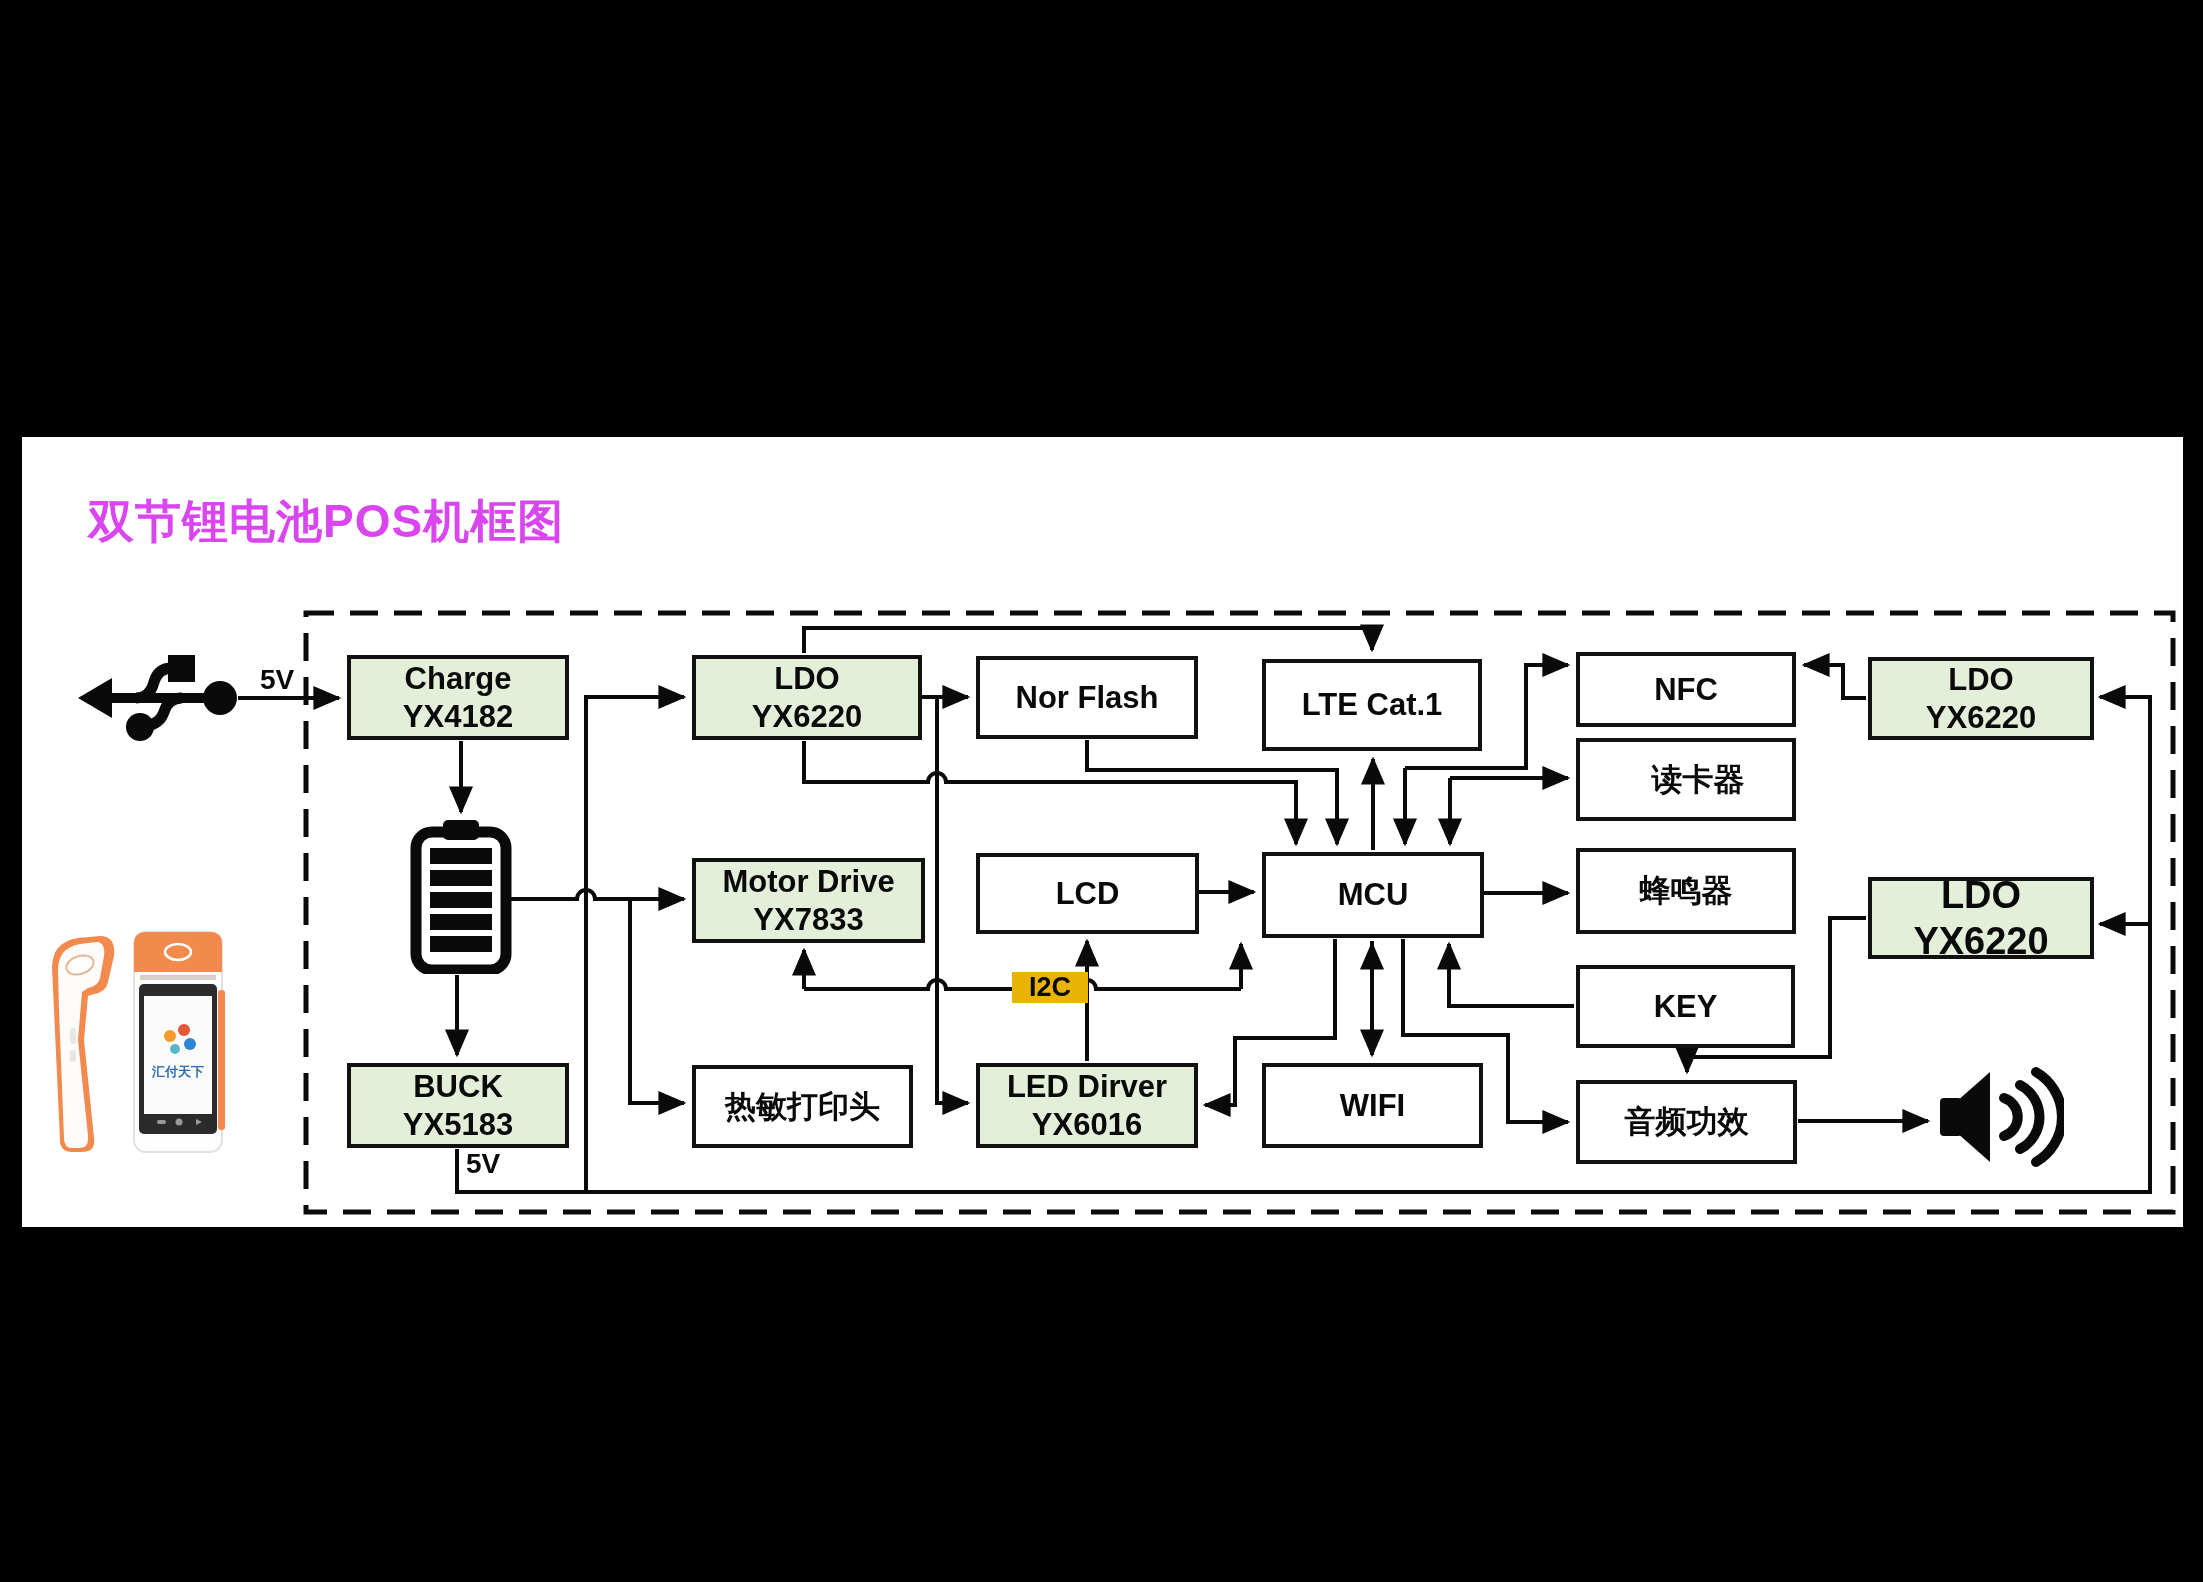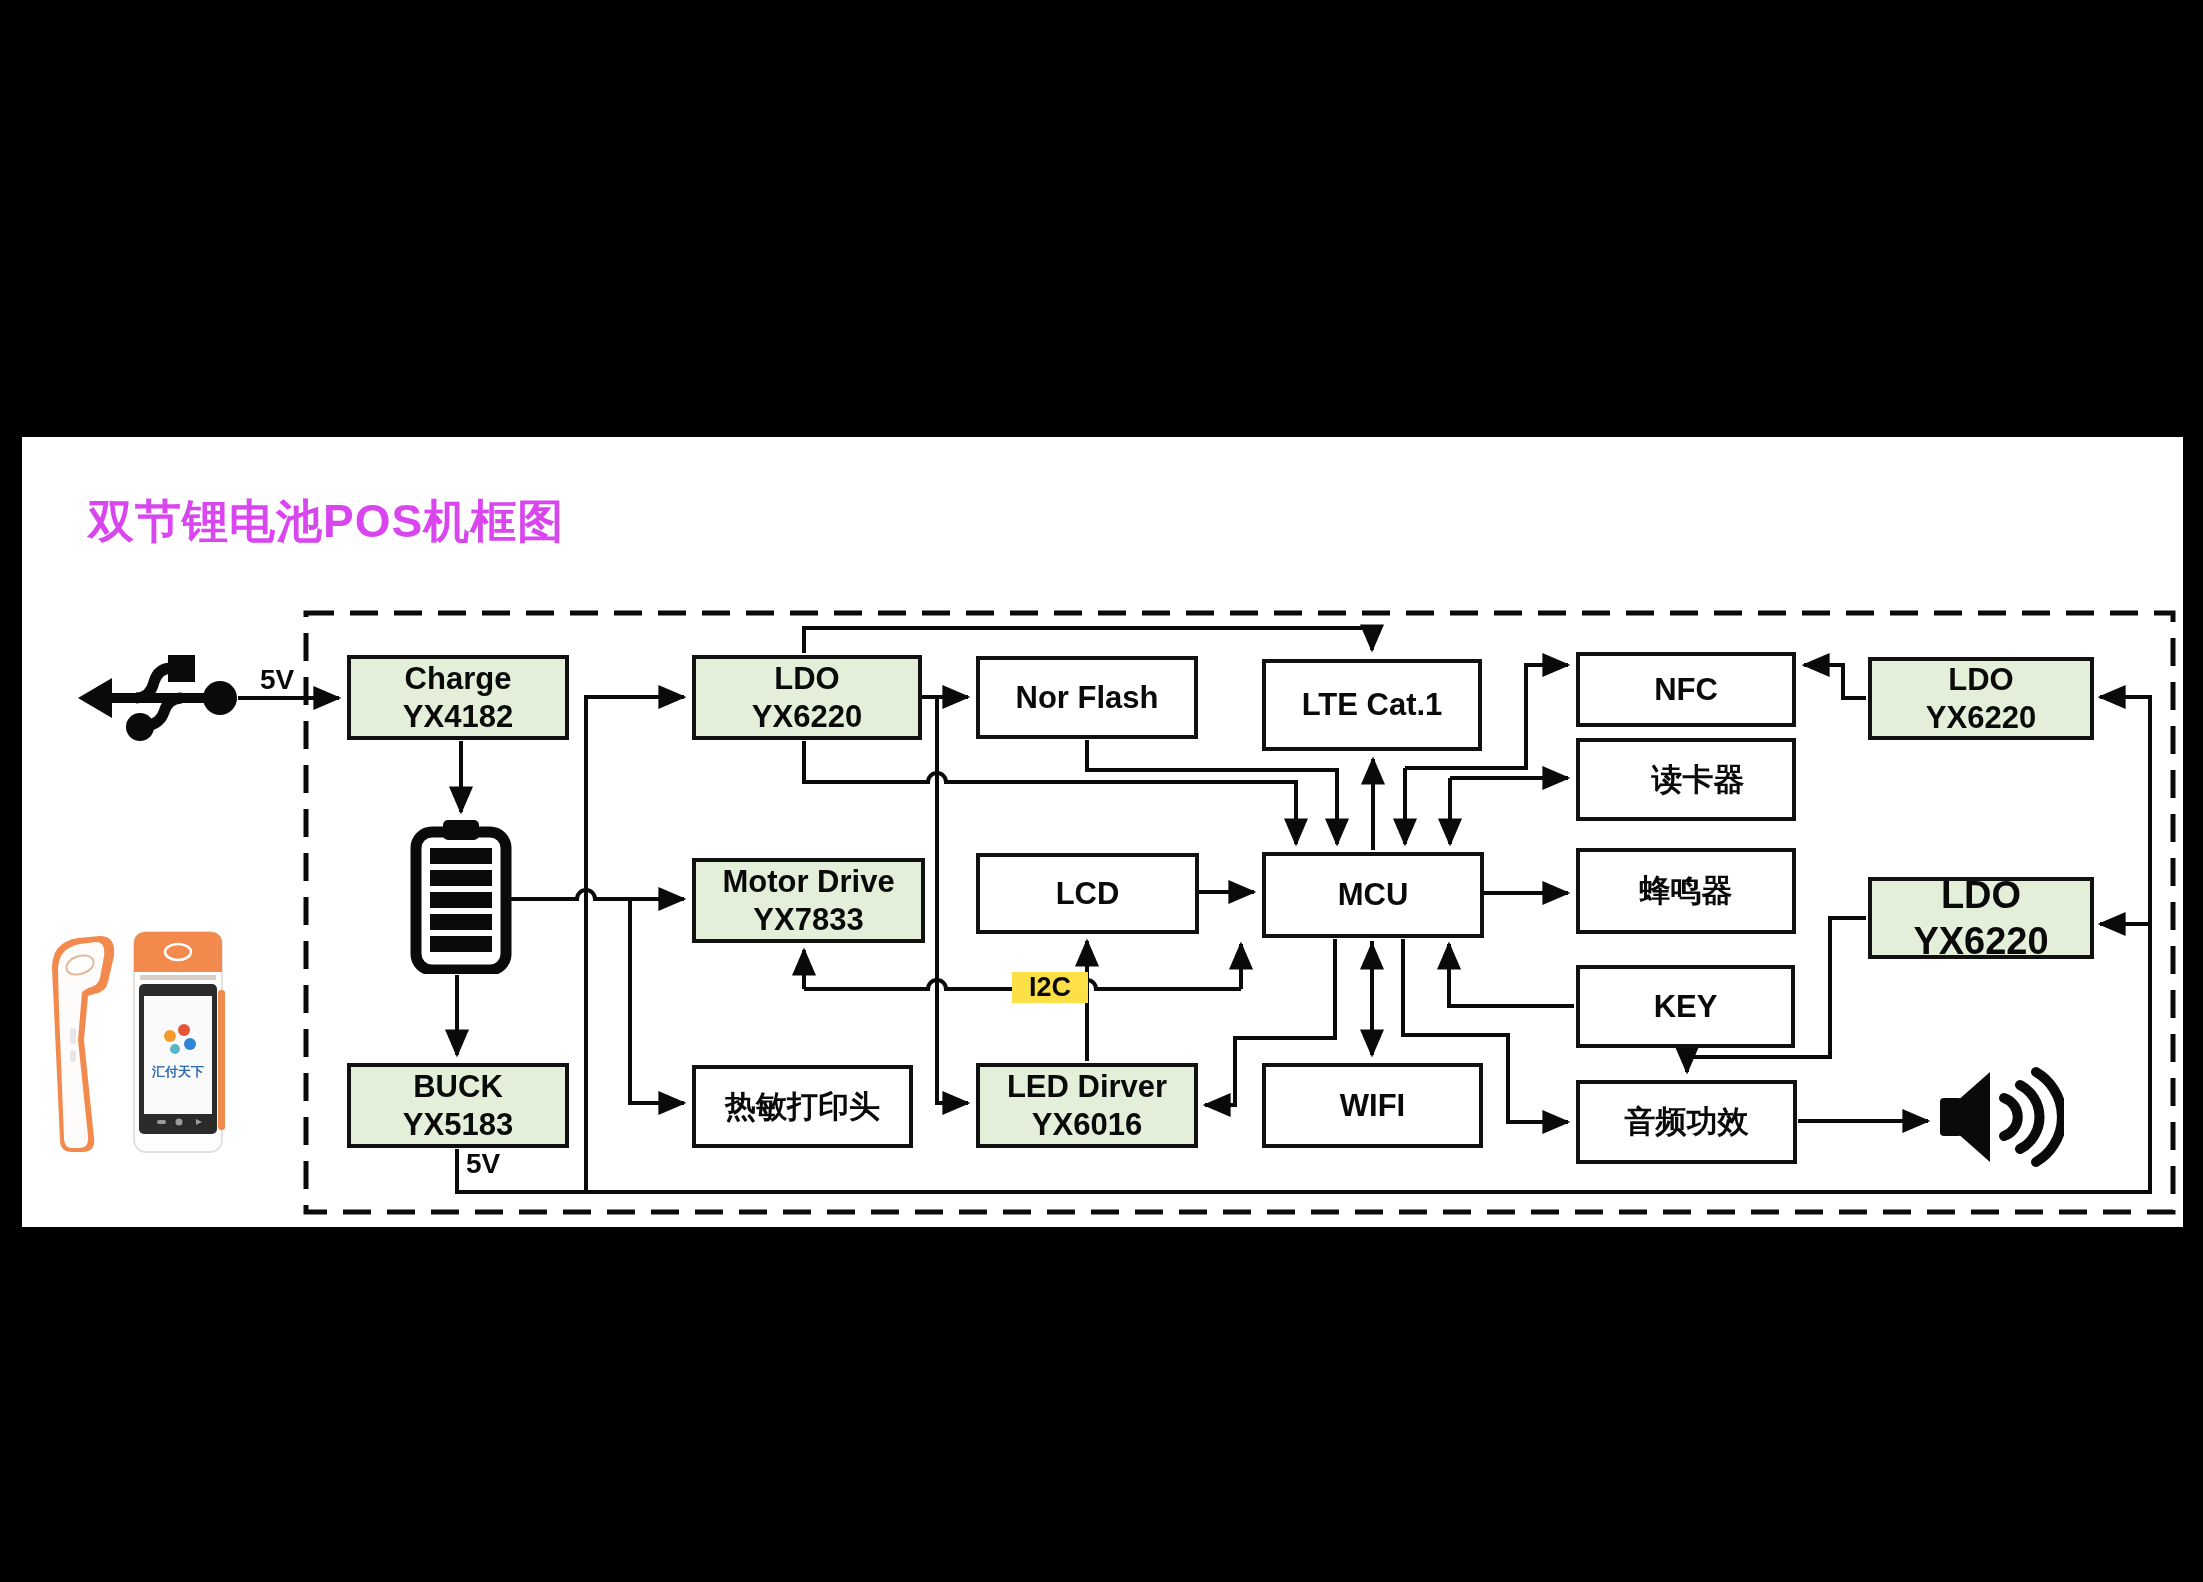--- a/index.html
+++ b/index.html
@@ -12,21 +12,21 @@
   #wires{position:absolute;left:0;top:0;width:2203px;height:1582px;pointer-events:none;}
   .block{position:absolute;box-sizing:border-box;border:4px solid #111;background:#fff;
          display:flex;flex-direction:column;align-items:center;justify-content:center;
          font-weight:bold;color:#0a0a0a;text-align:center;line-height:1.22;}
   .block.green{background:#e4efda;}
   .block{font-size:31px;}
   .block.big{font-size:38px;}
   .lbl{position:absolute;font-weight:bold;color:#0a0a0a;}
   #lbl-usb-5v{left:260px;top:664px;font-size:28px;}
   #lbl-buck-5v{left:466px;top:1148px;font-size:28px;}
-  #lbl-i2c{left:1012px;top:972px;width:76px;text-align:center;font-size:27px;background:#fde047;}
+  #lbl-i2c{left:1012px;top:972px;width:76px;text-align:center;font-size:27px;background:#eab308;}
   .iconbox{position:absolute;}
 </style>
 </head>
 <body>
 
 <div id="stage">
   <div id="page"></div>
 
   <div id="title" class="lbl">双节锂电池POS机框图</div>
 

